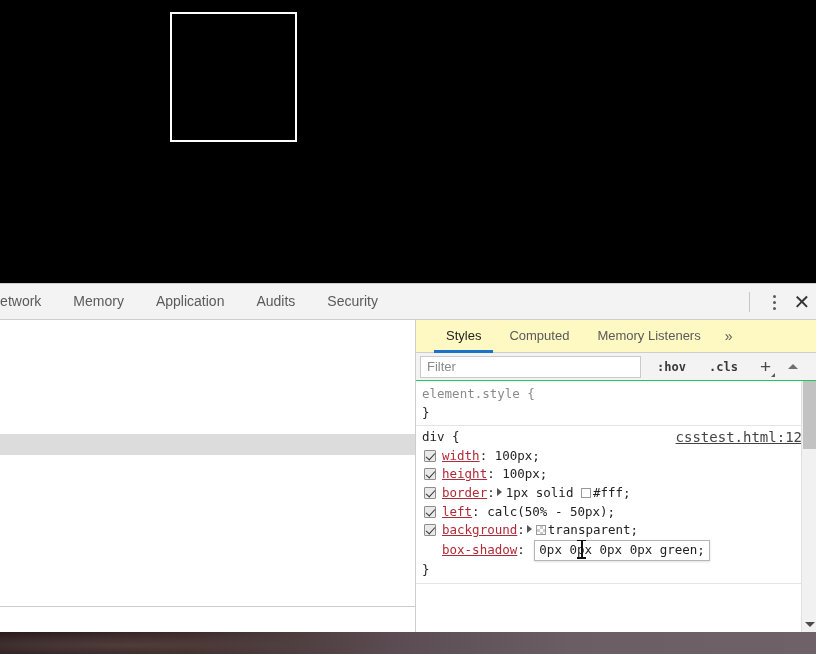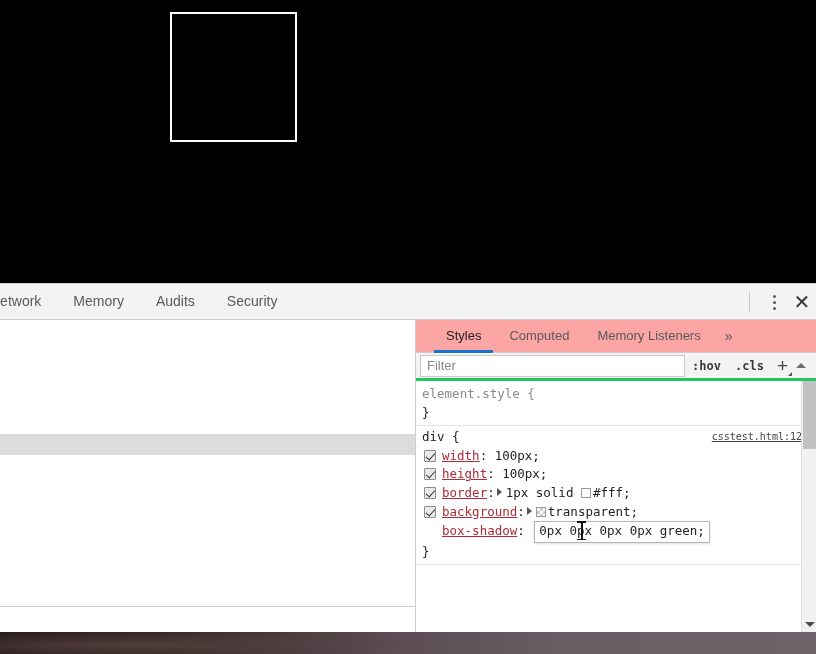--- a/index.html
+++ b/index.html
@@ -114,21 +114,21 @@
   
   #styles-panel {
     position: relative;
     width: 400px;
     background: #ffffff;
     overflow: hidden;
   }
 
   #styles-tabbar {
     height: 33px;
-    background: #fca5a5;
+    background: #fef9c3;
     border-bottom: 1px solid #cdcdcd;
     display: flex;
     align-items: flex-start;
     padding-left: 16px;
   }
   .styles-tab {
     position: relative;
     font-size: 13px;
     color: #5a5a5a;
     padding: 0 14px;
@@ -144,25 +144,25 @@
     left: 2px; right: 2px; bottom: 0;
     height: 3px;
     background: #1a73c8;
   }
   .chev-more { font-size: 14px; color: #5a5a5a; padding: 0 10px; line-height: 32px; cursor: default; }
 
   
   #filter-bar {
     height: 28px;
     background: #f3f3f3;
-    border-bottom: 3px solid #22c55e;
+    border-bottom: 1px solid #22c55e;
     display: flex;
     align-items: center;
-    padding: 0 8px 0 4px;
-    gap: 0;
+    padding: 0 16px 0 4px;
+    gap: 9px;
   }
   #filter-input {
     flex: 1;
     height: 22px;
     border: 1px solid #c9c9c9;
     background: #fff;
     font-size: 13px;
     font-family: "Liberation Sans", sans-serif;
     color: #222;
     padding: 0 6px;
@@ -221,21 +221,21 @@
     position: relative;
   }
   .sel-line { position: relative; padding-left: 0; }
   .selector { color: #222; }
   .selector.muted { color: #8a8a8a; }
   .src-link {
     position: absolute;
     right: 0; top: 0;
     color: #444;
     text-decoration: underline;
-    font-size: 10px;
+    font-size: 14px;
     cursor: pointer;
   }
   .decl {
     position: relative;
     padding-left: 20px;
     white-space: nowrap;
   }
   .cb {
     position: absolute;
     left: 2px; top: 3px;
@@ -365,20 +365,21 @@
 
   <div id="viewport">
     <div id="test-box"></div>
   </div>
 
   <div id="devtools">
 
     <div id="main-tabbar">
       <div class="main-tab">Network</div>
       <div class="main-tab">Memory</div>
+      <div class="main-tab">Application</div>
       <div class="main-tab">Audits</div>
       <div class="main-tab">Security</div>
 
       <div id="tabbar-right">
         <div class="tb-divider"></div>
         <div class="tb-icon">
           <span class="dots">
               <i></i>
               <i></i>
               <i></i>
@@ -444,20 +445,24 @@
                 <span class="cb"></span>
                 <span class="prop">height</span><span class="val">: </span><span class="val">100px;</span>
               </div>
 
               <div class="decl">
                 <span class="cb"></span>
                 <span class="prop">border</span><span class="val">:</span><span class="disc"></span><span class="val">1px solid </span><span class="swatch"></span><span class="val">#fff;</span>
               </div>
 
 
+              <div class="decl">
+                <span class="cb"></span>
+                <span class="prop">left</span><span class="val">: </span><span class="val">calc(50% - 50px);</span>
+              </div>
 
 
               <div class="decl">
                 <span class="cb"></span>
                 <span class="prop">background</span><span class="val">:</span><span class="disc"></span><span class="swatch checker"></span><span class="val">transparent;</span>
               </div>
 
               <div class="decl">
                 <span class="prop">box-shadow</span><span class="val">: </span><span class="edit-field"><span>0px 0px 0px 0px green;</span><span class="caret-ibeam">
                       <span class="caret-stem"></span>

